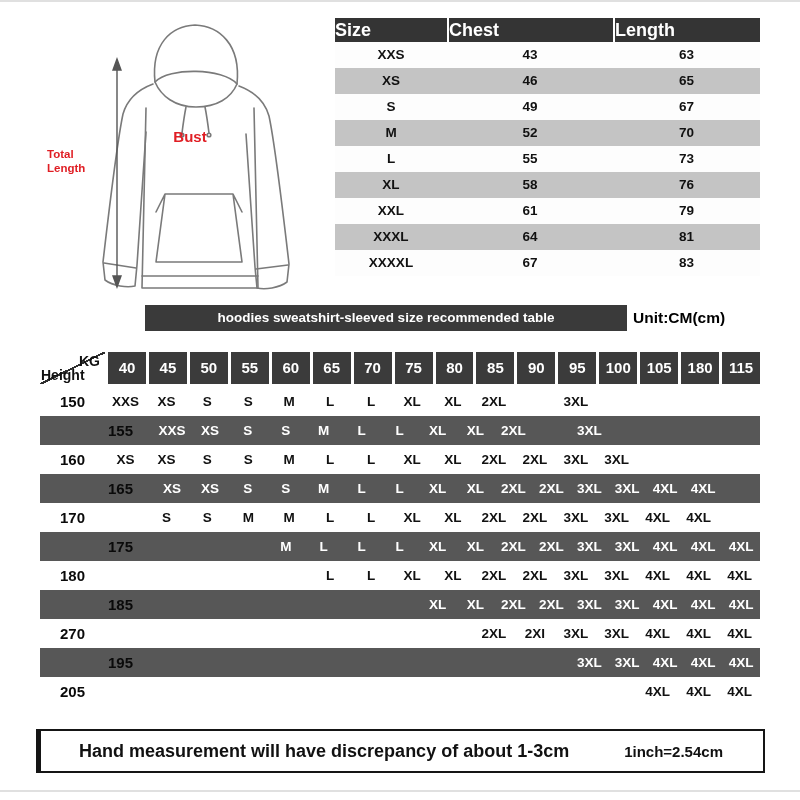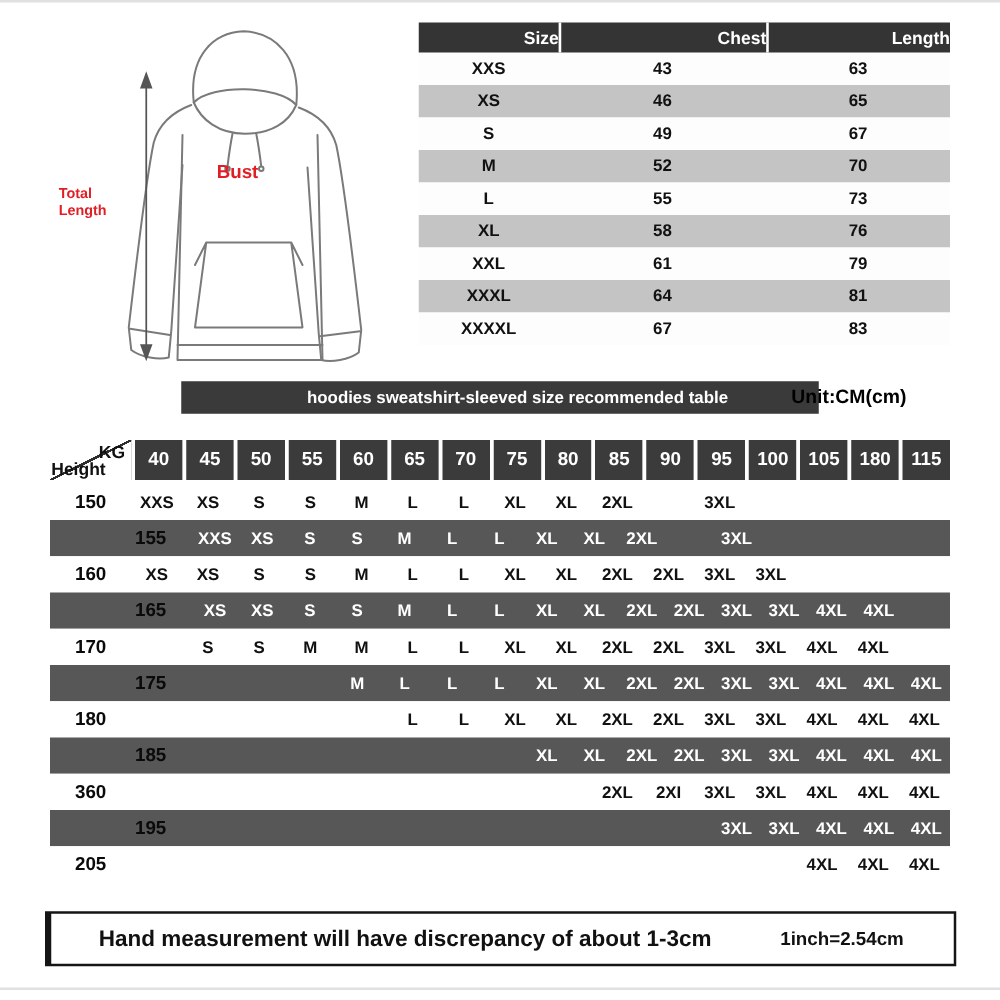--- a/index.html
+++ b/index.html
@@ -8,30 +8,30 @@
   .edge{position:absolute;left:0;right:0;height:2px;background:#e0e0e0;}
   .edge-top{top:0;}
   .edge-bottom{top:790px;}
 
   
   .diagram{position:absolute;left:15px;top:12px;width:320px;height:292px;}
 
   
   .size-table{position:absolute;left:335px;top:18px;width:425px;}
   .st-header{display:grid;grid-template-columns:112px 166px 147px;height:24px;}
-  .st-hcell{background:#343434;color:#fff;font-weight:bold;font-size:14px;
-            text-align:right;line-height:24px;border-left:2px solid #fff;}
+  .st-hcell{background:#343434;color:#fff;font-weight:bold;font-size:18px;
+            text-align:left;line-height:24px;border-left:2px solid #fff;}
   .st-hcell:first-child{border-left:none;}
   .st-row{display:grid;grid-template-columns:112px 166px 147px;height:26px;line-height:26px;
           text-align:center;font-size:13.5px;font-weight:bold;background:#fdfdfd;}
   .st-row-alt{background:#c4c4c4;}
 
   
   .banner{position:absolute;left:145px;top:305px;width:482px;height:26px;background:#3a3a3a;
-          color:#fff;font-weight:bold;font-size:13.5px;text-align:center;line-height:26px;padding-left:28px;}
+          color:#fff;font-weight:bold;font-size:13.5px;text-align:center;line-height:26px;}
   .unit{position:absolute;left:633px;top:305px;height:26px;line-height:26px;
         font-weight:bold;font-size:15.5px;color:#000;}
 
   
   .matrix{position:absolute;left:40px;top:352px;width:720px;}
   .mx-header{display:grid;grid-template-columns:65px repeat(16,1fr);height:32px;margin-bottom:3px;}
   .mx-corner{position:relative;background:
       linear-gradient(to bottom right,transparent 48.5%,#2e2e2e 48.5%,#2e2e2e 52%,transparent 52%);
       font-size:14px;font-weight:bold;color:#111;}
   .mx-corner .kg{position:absolute;top:1px;right:5px;}
@@ -323,21 +323,21 @@
           <div class="mx-cell">XL</div>
           <div class="mx-cell">2XL</div>
           <div class="mx-cell">2XL</div>
           <div class="mx-cell">3XL</div>
           <div class="mx-cell">3XL</div>
           <div class="mx-cell">4XL</div>
           <div class="mx-cell">4XL</div>
           <div class="mx-cell">4XL</div>
         </div>
         <div class="mx-row">
-          <div class="mx-height">360</div>
+          <div class="mx-height">270</div>
           <div class="mx-cell"></div>
           <div class="mx-cell"></div>
           <div class="mx-cell"></div>
           <div class="mx-cell"></div>
           <div class="mx-cell"></div>
           <div class="mx-cell"></div>
           <div class="mx-cell"></div>
           <div class="mx-cell"></div>
           <div class="mx-cell"></div>
           <div class="mx-cell">2XL</div>

